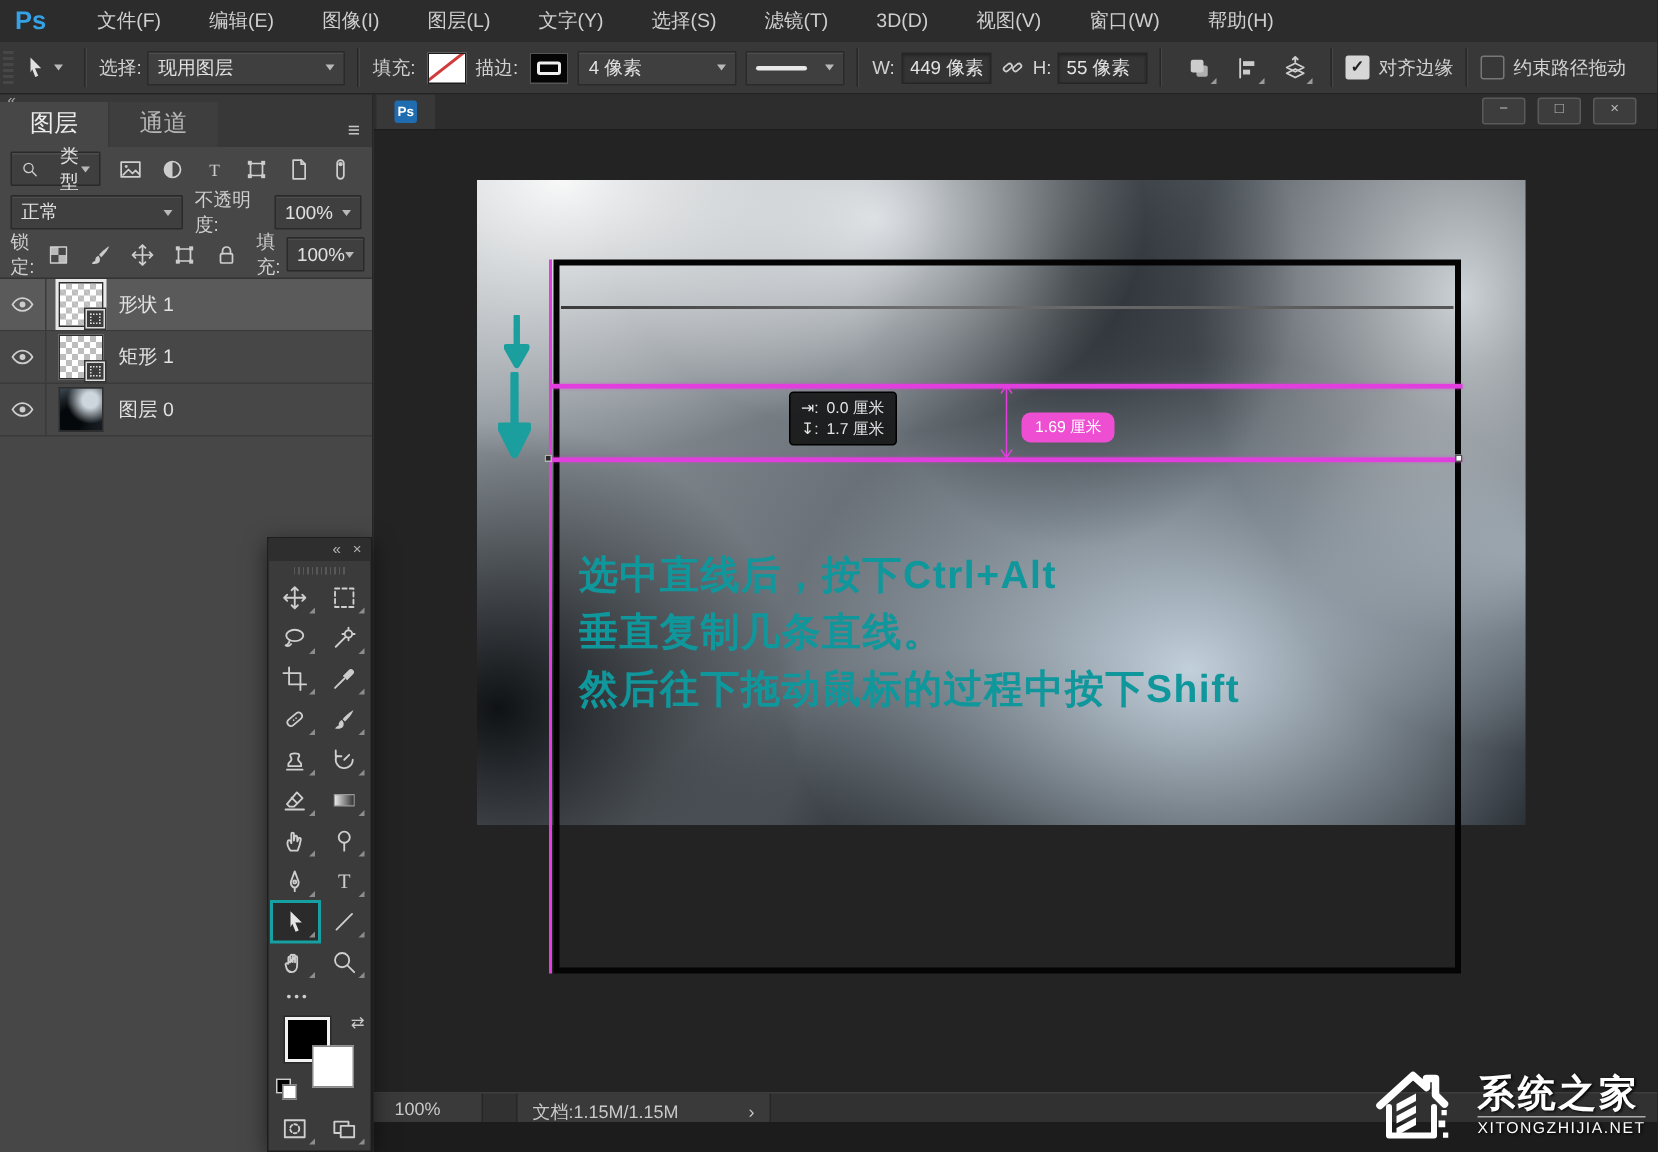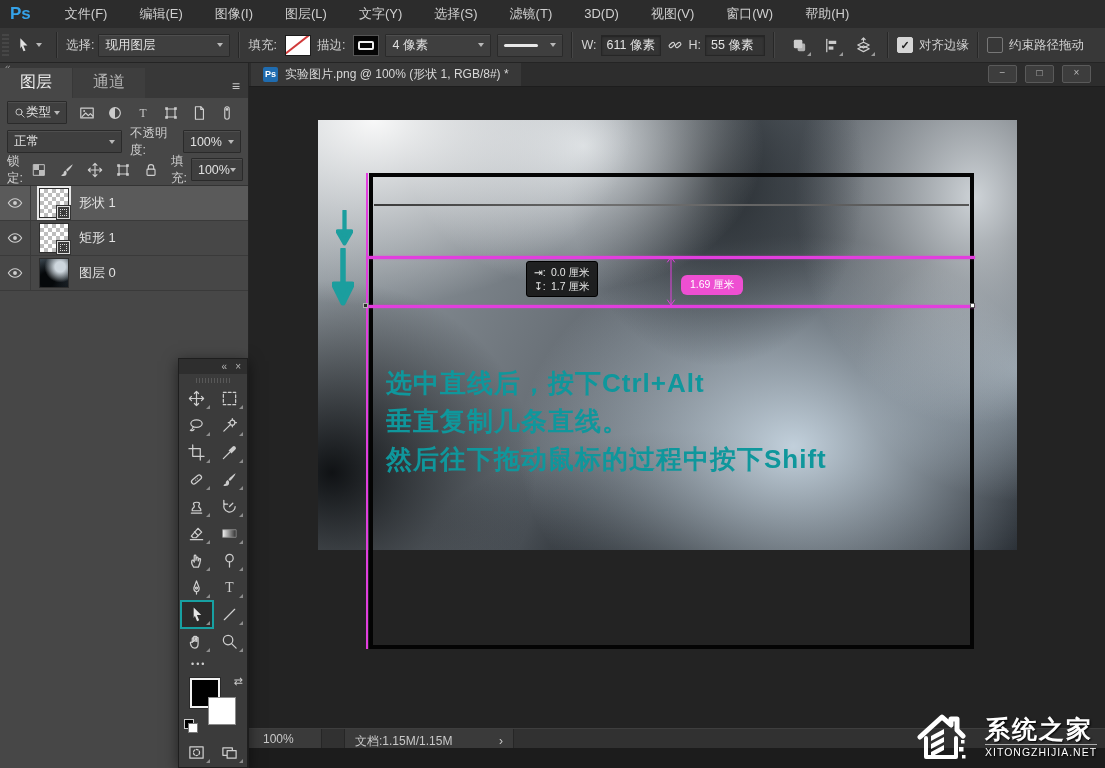--- a/index.html
+++ b/index.html
@@ -174,21 +174,21 @@
       <span>4 像素</span>
       <span class="chev"></span>
     </div>
     <div class="combo" style="width:52px;margin-left:6px">
       <span class="linestyle"></span>
       <span class="chev"></span>
     </div>
     <div class="ob-sep"></div>
     <span class="ob-label">W:</span>
     <div class="field" style="width:48px">
-        <span style="white-space:nowrap;overflow:hidden">611 像素</span>
+        <span style="white-space:nowrap;overflow:hidden">449 像素</span>
       </div>
     <span style="margin:0 6px">
         <svg viewBox="0 0 18 18" style="width:16px;height:16px">
           <rect x="2" y="7.2" width="7" height="3.6" rx="1.8" transform="rotate(-40 5.5 9)"></rect>
           <rect x="9" y="7.2" width="7" height="3.6" rx="1.8" transform="rotate(-40 12.5 9)"></rect>
         </svg>
       </span>
     <span class="ob-label">H:</span>
     <div class="field" style="width:48px">
         <span style="white-space:nowrap;overflow:hidden">55 像素</span>
@@ -230,21 +230,21 @@
     <div class="dock-top">«</div>
     <div class="tabstrip">
       <span id="panel-tabs" style="display:flex">
           <span class="panel-tab active">图层</span>
           <span class="panel-tab">通道</span>
         </span>
       <span class="panel-menu">≡</span>
     </div>
     <div class="prow">
       <div class="combo" style="width:96px;margin-right:6px">
-        <span style="display:flex;align-items:center;gap:0">
+        <span style="display:flex;align-items:center;gap:14px">
           <span>
               <svg viewBox="0 0 18 18" style="width:12px;height:12px">
                 <circle cx="7.5" cy="7.5" r="4.6"></circle>
                 <path d="M11 11l4.2 4.2"></path>
               </svg>
             </span>
           <span>类型</span>
         </span>
         <span class="chev"></span>
       </div>
@@ -385,21 +385,20 @@
           <span class="thumb imgthumb"></span>
           <span class="lname">图层 0</span>
         </div>
       </div>
   </div>
 
   <div class="docwin">
     <div class="doc-titlebar">
       <div class="doc-tab">
         <span class="ps-mini">Ps</span>
-        <span>实验图片.png @ 100% (形状 1, RGB/8#) *</span>
       </div>
       <div class="winbtns">
         <div class="winbtn">−</div>
         <div class="winbtn">□</div>
         <div class="winbtn">×</div>
       </div>
     </div>
 
     <div class="canvas">
       <div class="blackrect"></div>

